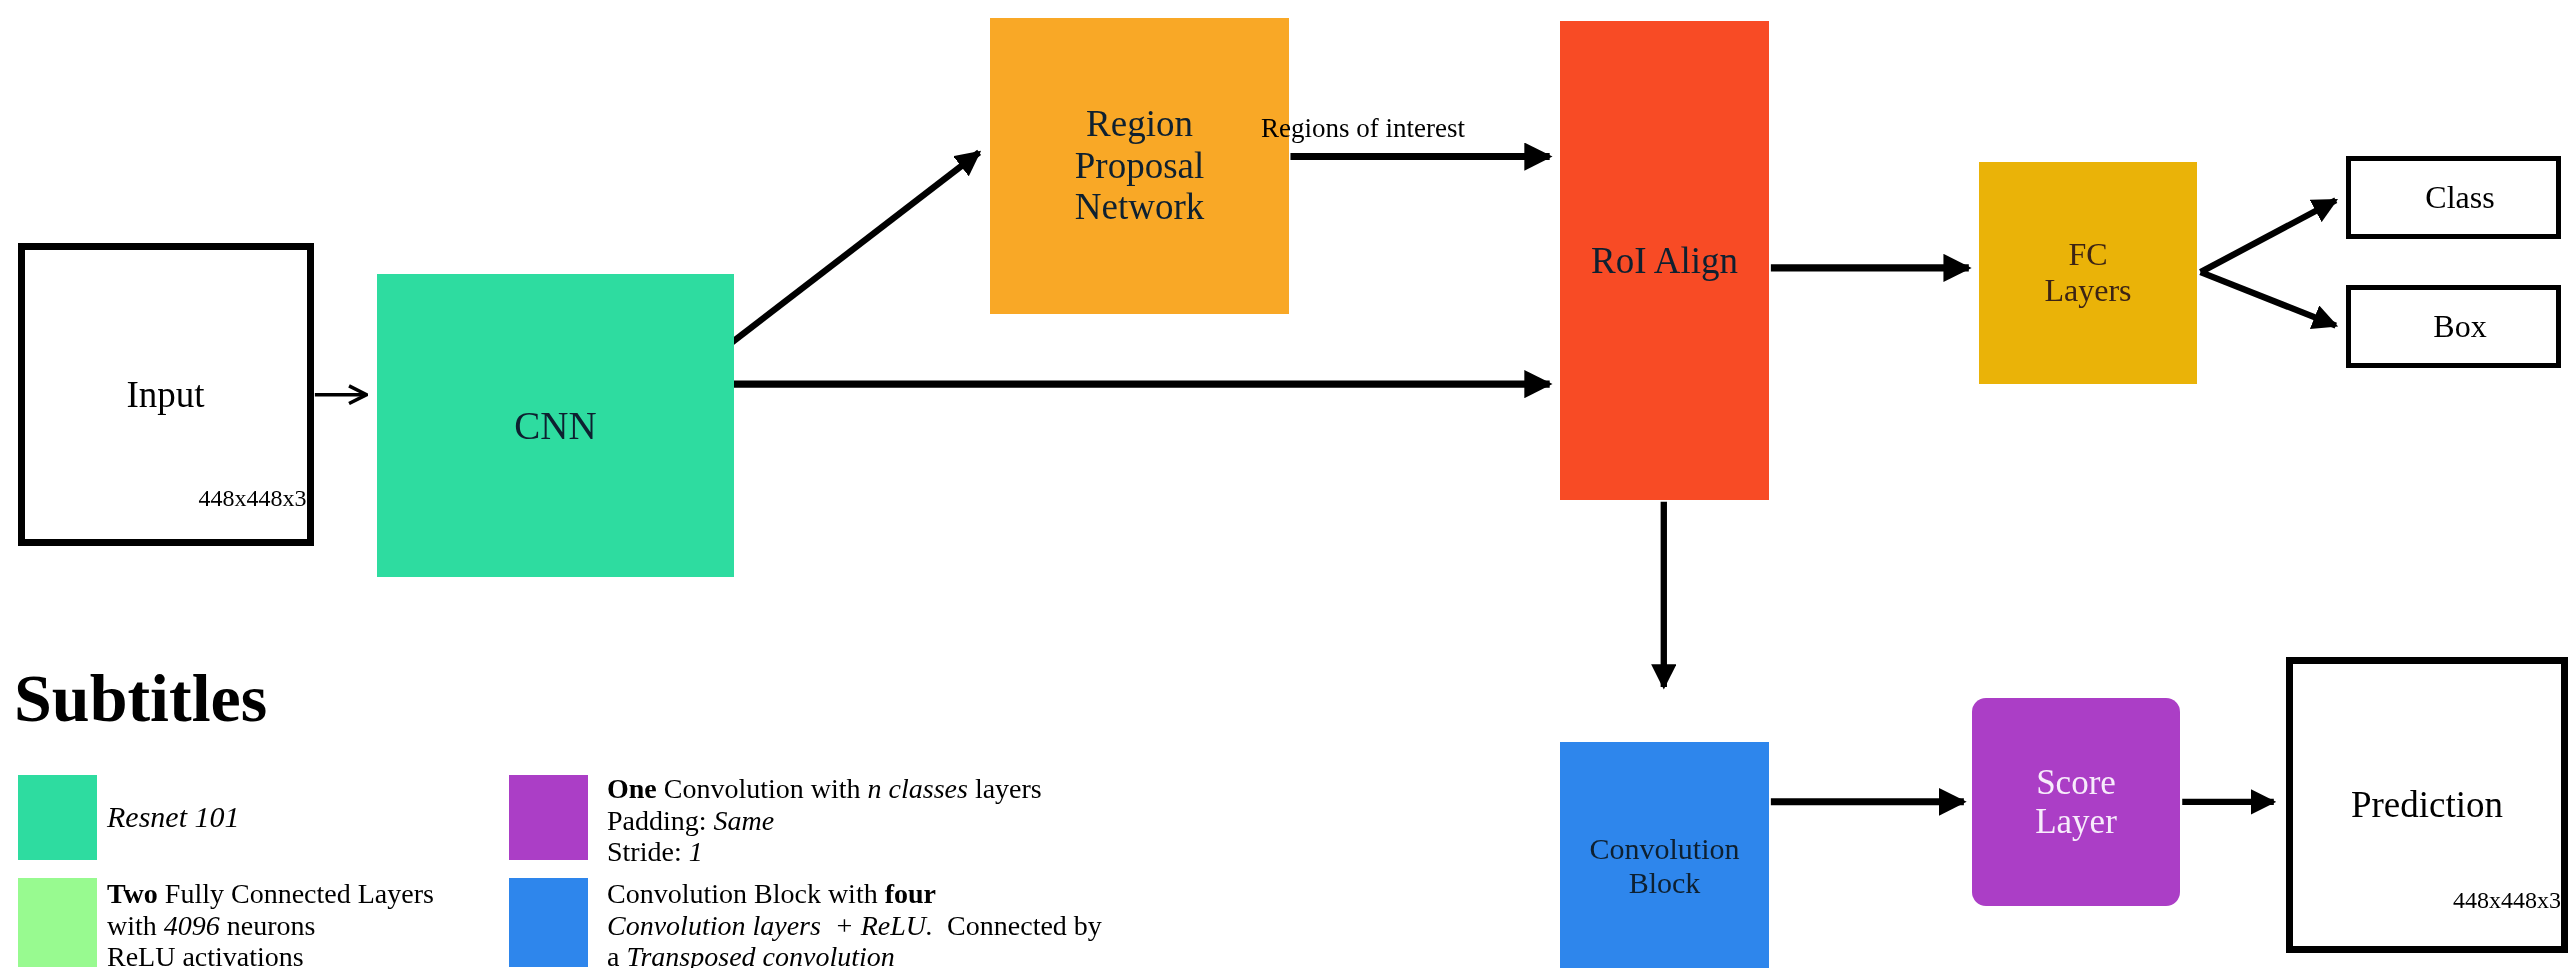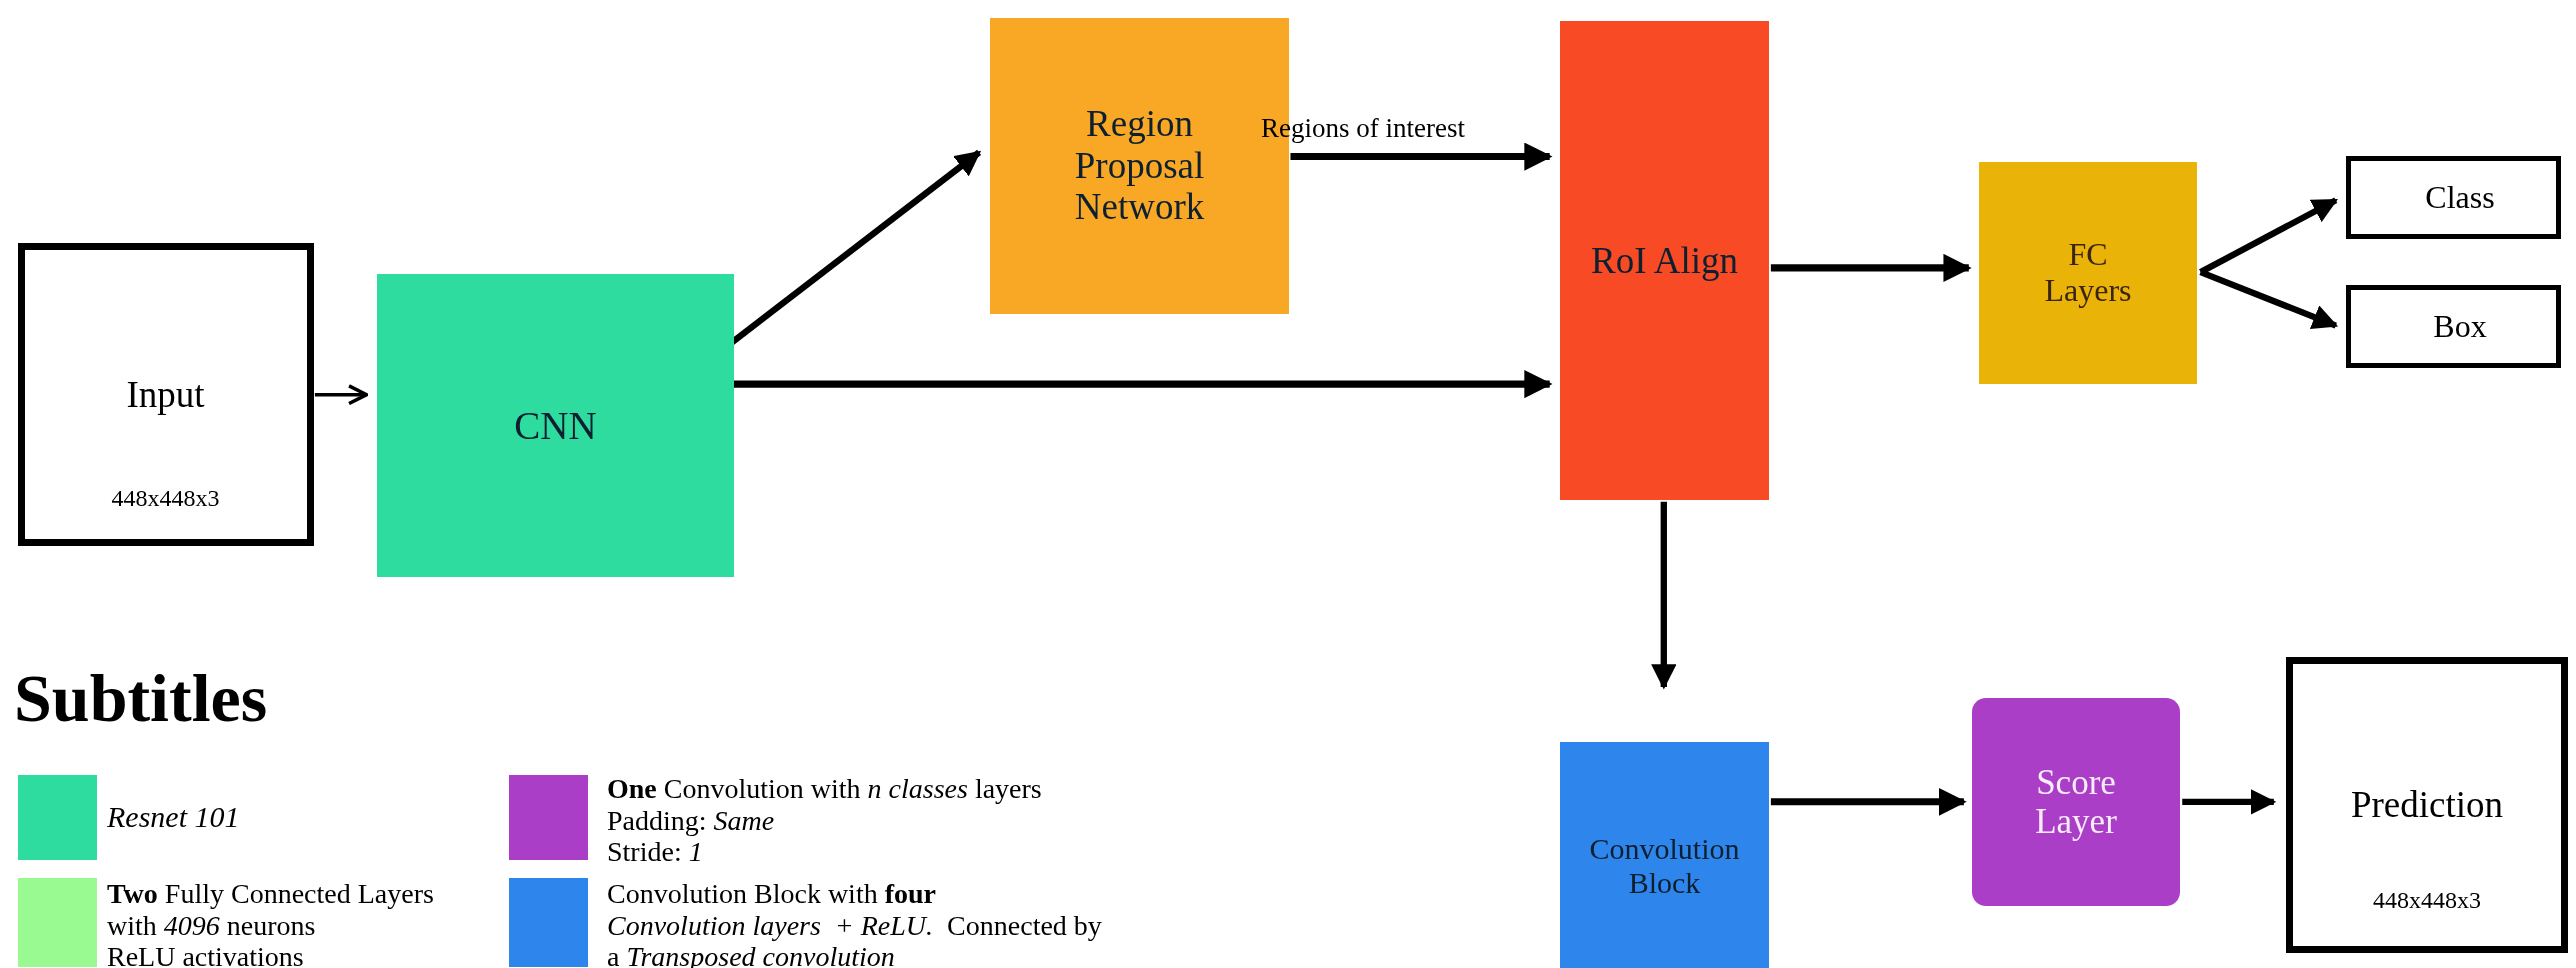--- a/index.html
+++ b/index.html
@@ -9,21 +9,21 @@
     overflow:hidden;
   }
   svg.arrows{position:absolute;left:0;top:0;width:2576px;height:969px;}
   .node{
     position:absolute;display:flex;align-items:center;justify-content:center;
     text-align:center;box-sizing:border-box;
   }
   .node .lbl{white-space:pre-line;line-height:1.12;display:block;}
   .outlined{border:7px solid #000;background:#fff;}
   .outlined-thin{border:5.6px solid #000;background:#fff;padding-left:13px;}
-  .size-lbl{position:absolute;left:0;right:0;bottom:27px;text-align:center;font-size:24px;color:#000;}
+  .size-lbl{position:absolute;left:0;right:0;bottom:27px;text-align:right;font-size:24px;color:#000;}
   .edge-label{position:absolute;text-align:left;color:#000;}
   .bold{font-weight:bold;}
   .legend-title{position:absolute;font-weight:bold;font-size:68px;color:#000;}
   .swatch{position:absolute;}
   .legend-text{position:absolute;font-size:28px;line-height:1.13;white-space:pre-wrap;color:#000;}
   .legend-text .b{font-weight:bold;}
   .legend-text .i{font-style:italic;}
   .legend-text.single{font-size:30px;}
 </style>
 </head>

